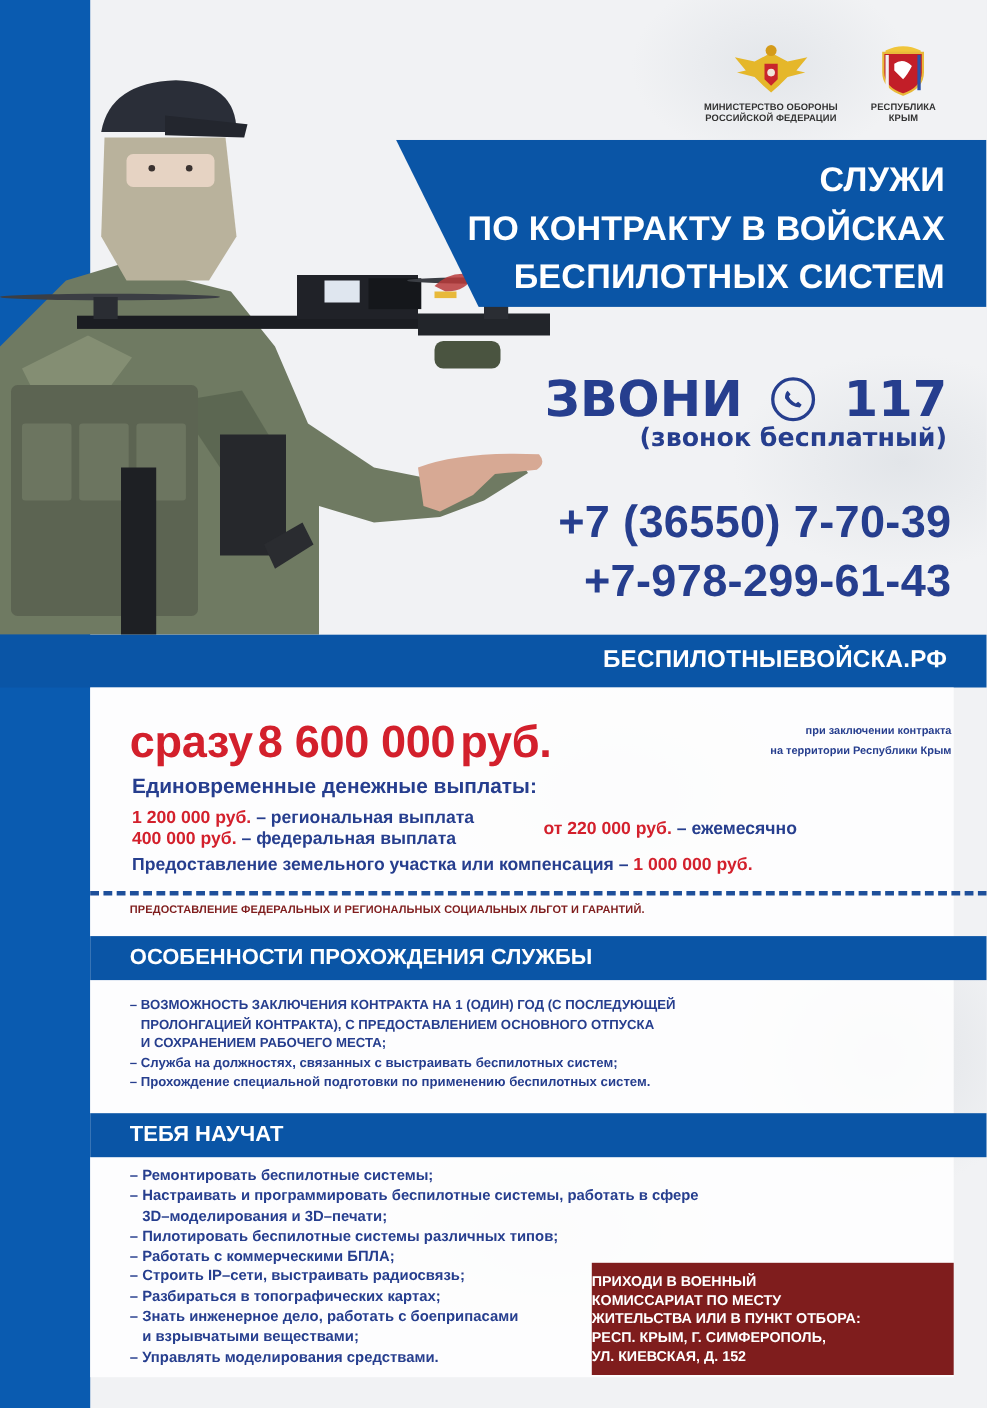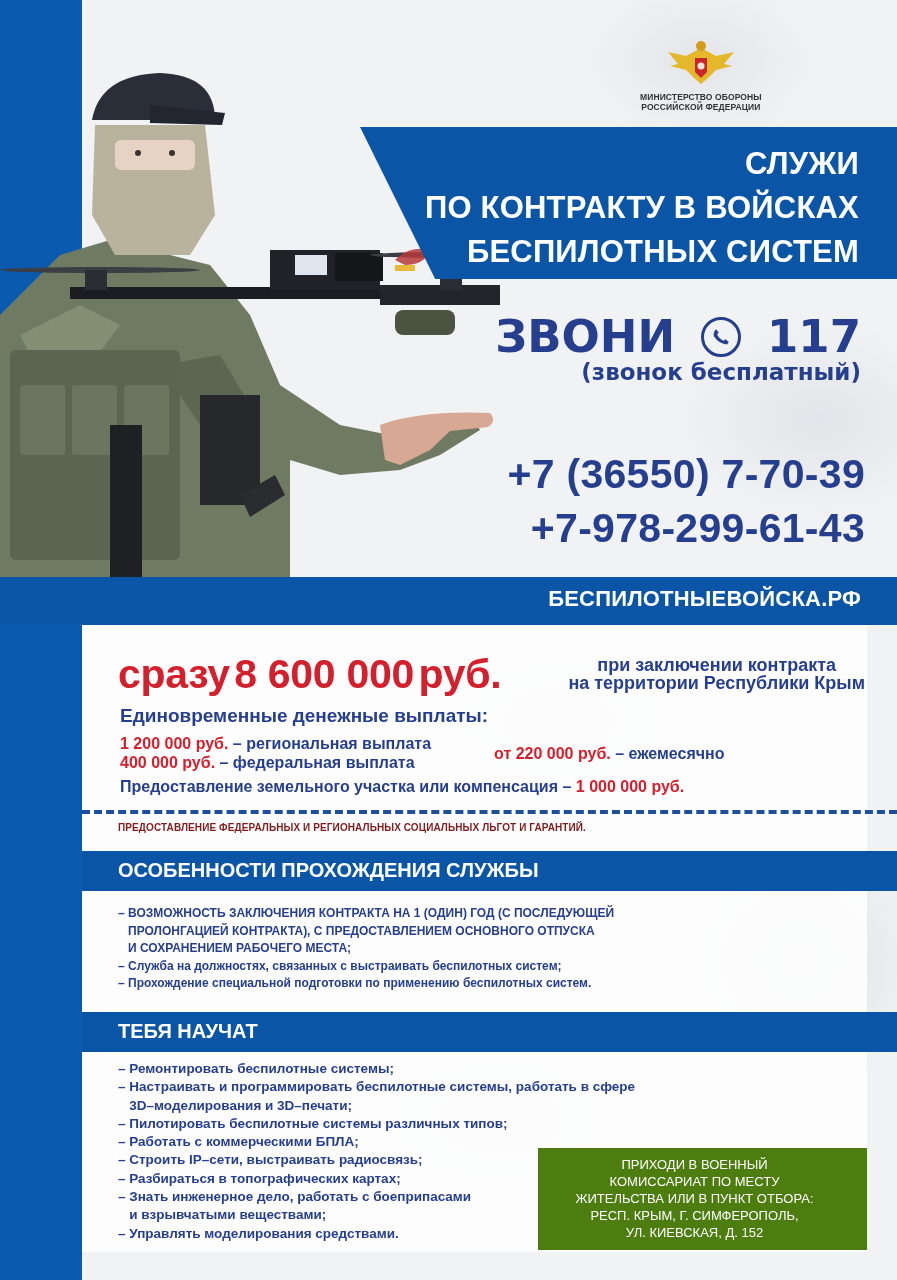--- a/index.html
+++ b/index.html
@@ -45,21 +45,21 @@
     color: #fff; font-weight: bold; font-size: 31px; line-height: 44px;
     letter-spacing: 0.2px;
   }
   .soldier {
     position: absolute; left: 0; top: 65px; width: 500px; height: 512px;
   }
   .call-block {
     position: absolute; top: 313px; right: 36px; text-align: right;
     color: #263e8e; font-weight: bold;
   }
-  .call-main { font-size: 45px; line-height: 48px; display: flex; align-items: center; gap: 26px; justify-content: flex-end; font-family: "DejaVu Sans", sans-serif; }
+  .call-main { font-size: 45px; line-height: 48px; display: flex; align-items: center; gap: 26px; justify-content: flex-end; font-family: "DejaVu Sans", sans-serif; margin-top: 26px; }
   .call-sub { font-size: 23px; line-height: 26px; font-family: "DejaVu Sans", sans-serif; margin-top: -2px; }
   .phone-circle {
     width: 40px; height: 40px; border: 3px solid #263e8e; border-radius: 50%;
     display: inline-flex; align-items: center; justify-content: center;
   }
   .phone-line {
     position: absolute; right: 32px; color: #263e8e; font-weight: bold;
     font-size: 41px; letter-spacing: 0.3px;
   }
   .phone-1 { top: 438px; margin-top: 13px; }
@@ -77,22 +77,22 @@
   .panel {
     position: absolute; left: 82px; top: 625px; width: 785px; height: 627px;
     background: rgba(255,255,255,0.86);
   }
   .bonus-row { position: absolute; top: 648px; left: 118px; right: 30px; }
   .bonus-big {
     color: #d3202c; font-weight: bold; font-size: 41px; line-height: 52px;
     letter-spacing: -0.3px;
   }
   .bonus-note {
-    position: absolute; top: 656px; right: 32px; text-align: center;
-    color: #263e8e; font-weight: bold; font-size: 18px; line-height: 18px;
+    position: absolute; top: 656px; right: 32px; text-align: right;
+    color: #263e8e; font-weight: bold; font-size: 10px; line-height: 18px;
   }
   .payments-title {
     position: absolute; top: 705px; left: 120px; color: #263e8e; font-weight: bold;
     font-size: 19px;
   }
   .pay-line {
     position: absolute; left: 120px; font-size: 16px; font-weight: bold; color: #263e8e;
   }
   .pay-line .red, .red { color: #d3202c; }
   .pay-1 { top: 735px; }
@@ -118,22 +118,22 @@
   .section-title-1 { top: 859px; }
   .section-title-2 { top: 1020px; }
   .list {
     position: absolute; left: 118px; list-style: none; color: #263e8e; font-weight: bold;
   }
   .list-1 { top: 905px; font-size: 12px; line-height: 17.5px; }
   .list-2 { top: 1060px; font-size: 13.5px; line-height: 18.3px; }
   .list li { white-space: pre; }
   .cta-box {
     position: absolute; left: 538px; top: 1148px; width: 329px; height: 102px;
-    background: #4d7c0f; color: #fff; text-align: center; padding: 8px 16px 0 0;
-    font-weight: normal; font-size: 13px; line-height: 17px;
+    background: #7f1d1d; color: #fff; text-align: left; padding: 8px 16px 0 0;
+    font-weight: bold; font-size: 13px; line-height: 17px;
   }
 </style>
 </head>
 <body>
 
 <div class="camo-bg"></div>
 <div class="left-strip"></div>
 
 <svg class="soldier" viewBox="0 0 500 512">
 
@@ -179,20 +179,33 @@
   <div class="logo">
     <svg width="70" height="50" viewBox="0 0 70 50">
       <path d="M35 10 L20 18 L2 14 L12 26 L4 28 L20 32 L28 40 L35 46 L42 40 L50 32 L66 28 L58 26 L68 14 L50 18 Z" fill="#e5b72a"></path>
       <circle cx="35" cy="8" r="5" fill="#d49b1a"></circle>
       <path d="M29 20 L41 20 L41 34 L35 40 L29 34 Z" fill="#c9252c"></path>
       <circle cx="35" cy="28" r="3.5" fill="#f0e6da"></circle>
     </svg>
     <div class="logo-text">
       <div>МИНИСТЕРСТВО ОБОРОНЫ</div>
       <div>РОССИЙСКОЙ ФЕДЕРАЦИИ</div>
+    </div>
+  </div>
+  <div class="logo">
+    <svg width="44" height="50" viewBox="0 0 44 50">
+      <path d="M6 8 Q22 0 38 8 L38 10 L6 10 Z" fill="#f0c53a"></path>
+      <path d="M4 10 L40 10 L40 28 Q40 42 22 48 Q4 42 4 28 Z" fill="#c21e28" stroke="#e8b93a" stroke-width="2"></path>
+      <path d="M14 20 Q22 14 30 22 Q26 30 22 34 Q18 30 14 26 Z" fill="#ffffff"></path>
+      <rect x="6" y="12" width="3" height="32" fill="#f1f1f1"></rect>
+      <rect x="35" y="12" width="3" height="32" fill="#2c52a8"></rect>
+    </svg>
+    <div class="logo-text">
+      <div>РЕСПУБЛИКА</div>
+      <div>КРЫМ</div>
     </div>
   </div>
 </div>
 
 <div class="title-banner"></div>
 <div class="title-text">
   <div>СЛУЖИ</div>
   <div>ПО КОНТРАКТУ В  ВОЙСКАХ</div>
   <div>БЕСПИЛОТНЫХ СИСТЕМ</div>
 </div>

